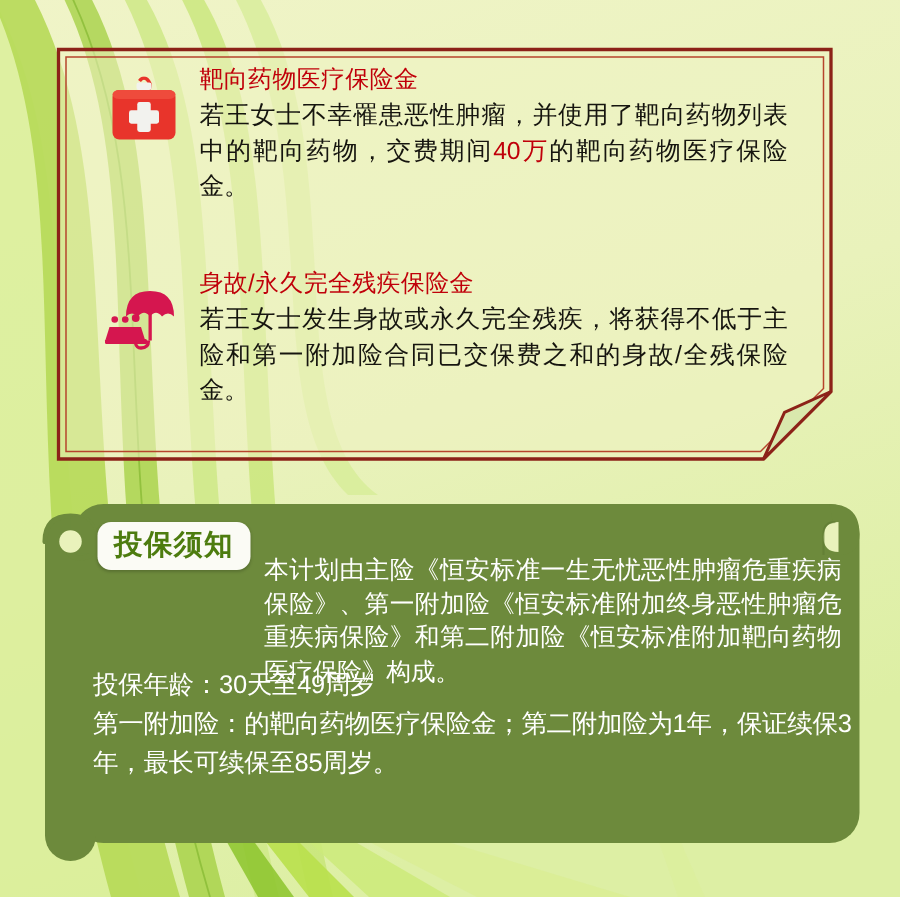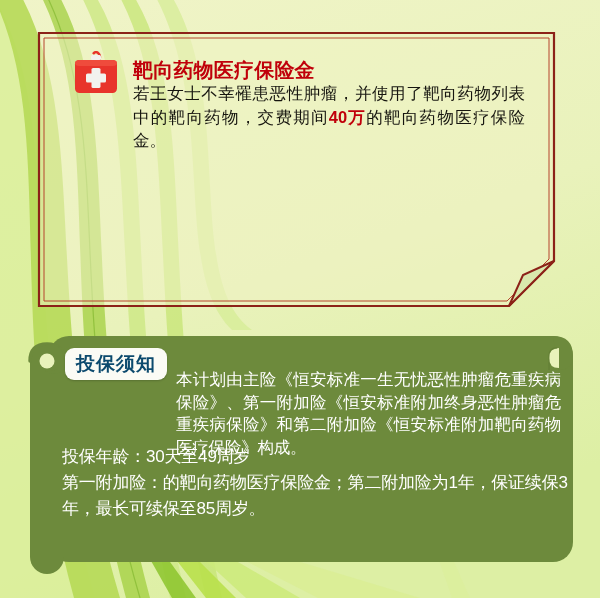--- a/index.html
+++ b/index.html
@@ -60,38 +60,38 @@
     flex: 0 0 74px;
     display: flex;
     justify-content: center;
     align-items: flex-start;
     padding-top: 8px;
   }
   .benefit-body { flex: 1 1 auto; }
 
   .benefit-title {
     color: #c0000a;
-    font-weight: bold;
-    font-size: 20px;
+    font-weight: normal;
+    font-size: 16px;
     line-height: 22px;
     letter-spacing: 0.2px;
-    margin: 16px 0 1px 0;
+    margin: 0 0 1px 0;
     white-space: nowrap;
   }
   .benefit-text {
     color: #16150f;
     font-size: 16.5px;
     line-height: 23.5px;
     letter-spacing: -0.1px;
     margin: 0;
     width: 392px;
     text-align: justify;
     text-justify: inter-character;
   }
-  .hl { color: #c0000a; font-weight: bold; }
+  .hl { color: #c0000a; font-weight: normal; }
 
   
   .green-card {
     position: absolute;
     left: 23px;
     top: 330px;
     width: 554px;
     height: 232px;
   }
   .green-svg { position: absolute; inset: 0; }
@@ -104,21 +104,21 @@
 
   .notice-pill {
     position: absolute;
     left: 42px;
     top: 18px;
     background: #fbfbf5;
     border-radius: 9px;
     padding: 4px 11px 5px 11px;
     font-size: 19px;
     font-weight: bold;
-    color: #0c4a6e;
+    color: #4d7c0f;
     letter-spacing: 1px;
     line-height: 23px;
     box-shadow: 0 1px 2px rgba(0,0,0,0.18);
   }
 
   .notice-para {
     position: absolute;
     left: 153px;
     top: 13px;
     width: 385px;
@@ -197,20 +197,40 @@
             <rect x="20.5" y="17" width="9" height="20" rx="1.6" fill="#f2f2ee"></rect>
             <rect x="15" y="22.5" width="20" height="9" rx="1.6" fill="#f2f2ee"></rect>
           </svg>
         </div>
         <div class="benefit-body">
           <p class="benefit-title">靶向药物医疗保险金</p>
           <p class="benefit-text"><span>若王女士不幸罹患恶性肿瘤，并使用了靶向药物列表中的靶向药物，交费期间</span><span class="hl">40万</span><span>的靶向药物医疗保险金。</span></p>
         </div>
       </div>
 
+      <div class="benefit benefit-2">
+        <div class="benefit-icon">
+          <svg width="56" height="48" viewBox="0 0 56 48">
+
+            <path d="M16 24 q0 -17 16 -17 q16 0 16 17 q-4 -4 -8 0 q-4 -5 -8 0 q-4 -5 -8 0 q-4 -4 -8 0 Z" fill="#d5164f"></path>
+            <rect x="31" y="22" width="2.2" height="18" fill="#d5164f"></rect>
+            <path d="M31 40 q0 5 -5 5 q-3 0 -3.6 -3" fill="none" stroke="#d5164f" stroke-width="2.2"></path>
+
+            <circle cx="8.5" cy="26" r="2.2" fill="#d5164f"></circle>
+            <circle cx="15.5" cy="26" r="2.2" fill="#d5164f"></circle>
+            <circle cx="22.5" cy="25" r="2.6" fill="#d5164f"></circle>
+            <path d="M5 31 h21 l2.5 8 h-26 Z" fill="#d5164f"></path>
+            <rect x="2" y="39" width="28" height="3.4" rx="1" fill="#d5164f"></rect>
+          </svg>
+        </div>
+        <div class="benefit-body">
+          <p class="benefit-title">身故/永久完全残疾保险金</p>
+          <p class="benefit-text">若王女士发生身故或永久完全残疾，将获得不低于主险和第一附加险合同已交保费之和的身故/全残保险金。</p>
+        </div>
+      </div>
 
     </div>
   </div>
 
   <div class="green-card">
     <svg class="green-svg" width="554" height="260" viewBox="0 0 554 260">
 
       <rect x="26" y="6" width="524" height="226" rx="20" fill="#6d8a3c"></rect>
 
       <rect x="7" y="14" width="34" height="230" rx="17" fill="#6d8a3c"></rect>

